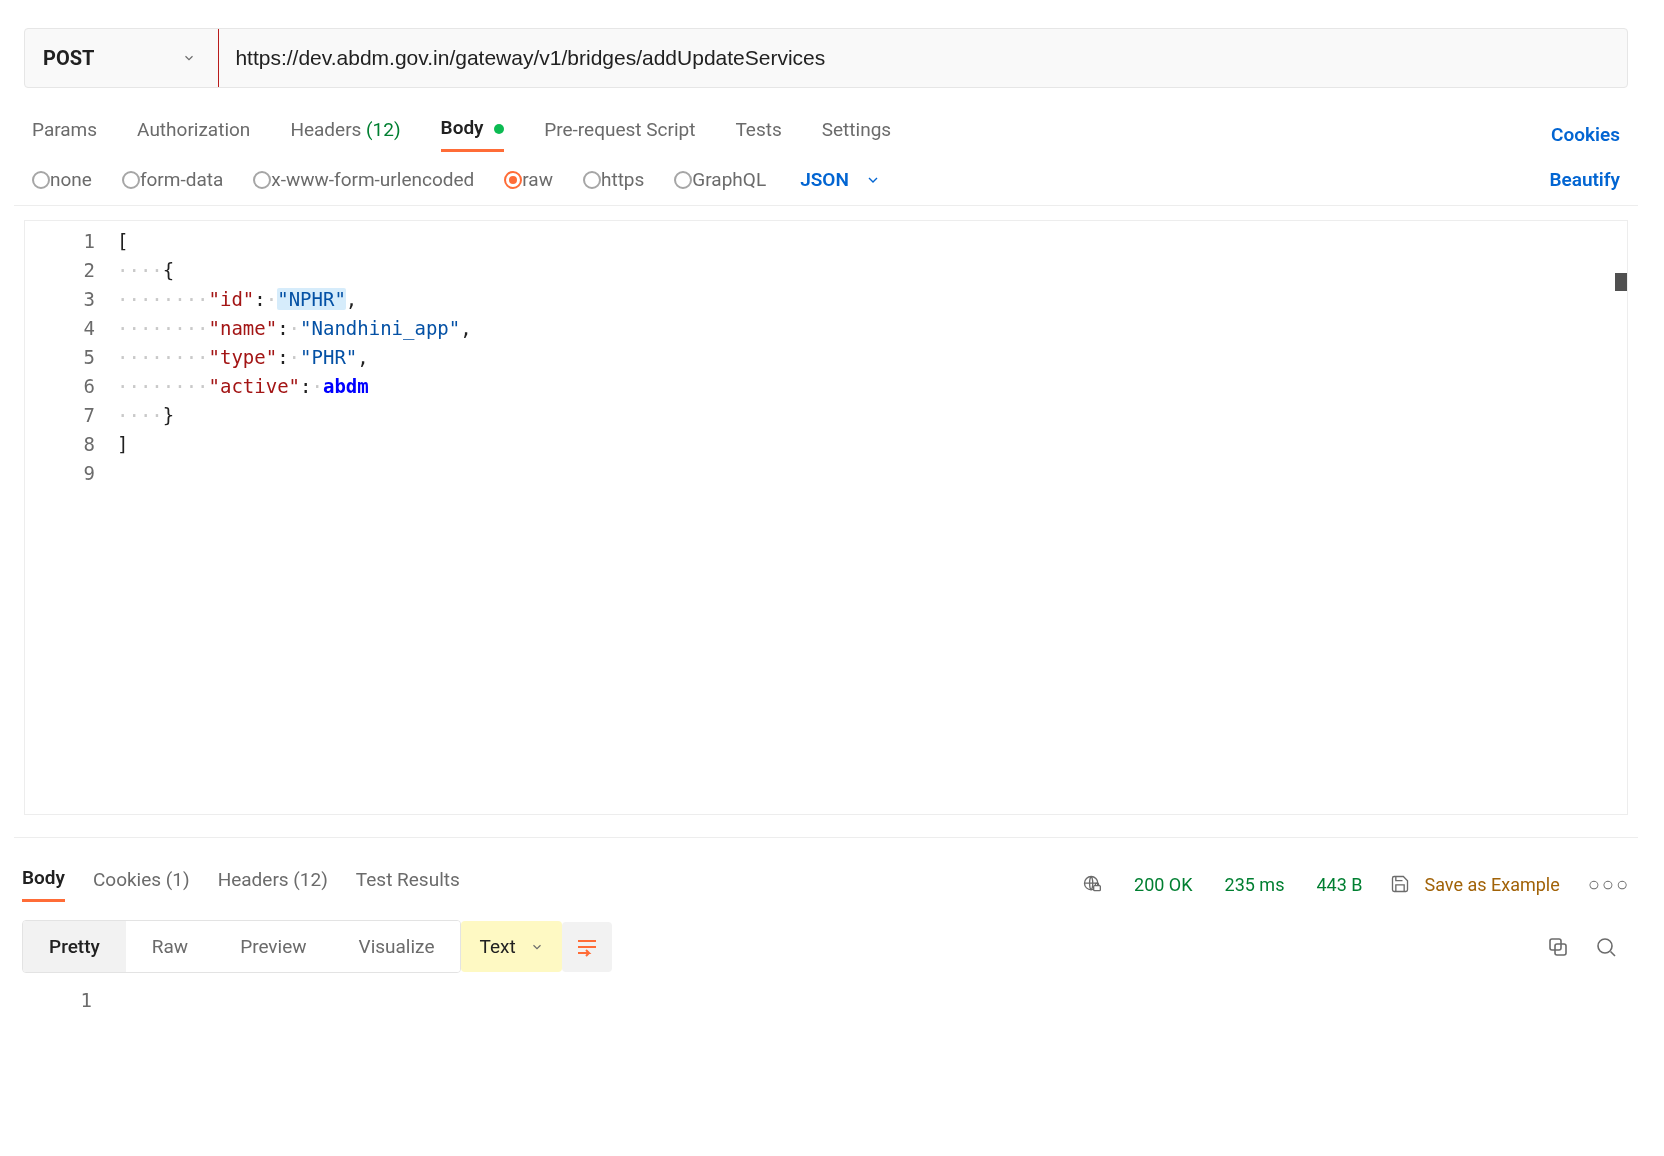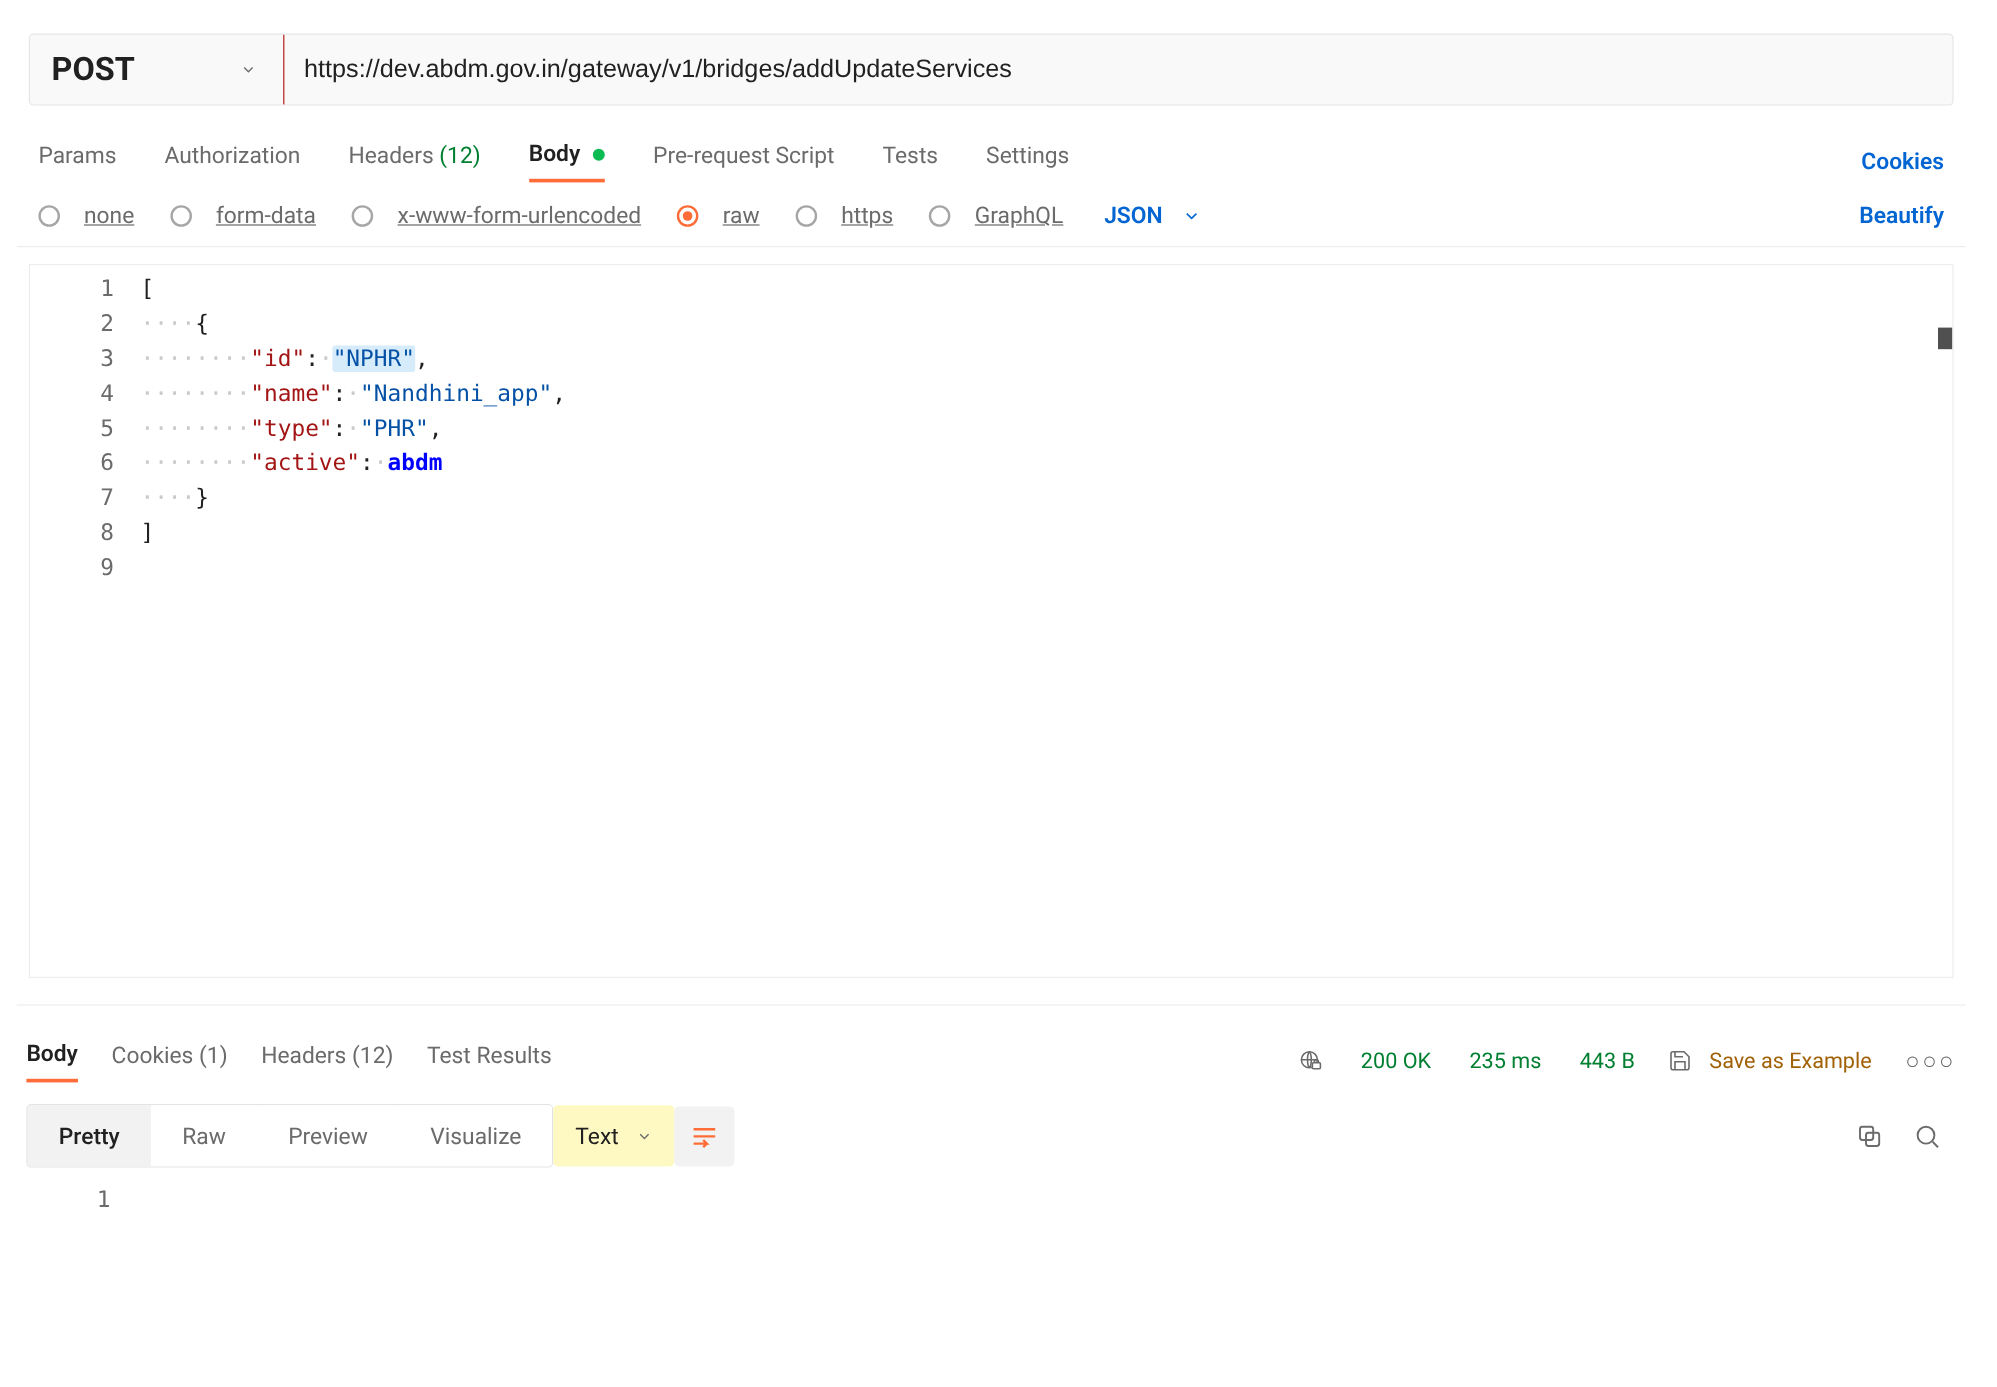--- a/index.html
+++ b/index.html
@@ -31,21 +31,21 @@
   }
   .method-select {
     display: flex;
     align-items: center;
     padding: 0 22px 0 18px;
     gap: 88px;
     cursor: pointer;
   }
   .method-select .label {
     font-weight: 700;
-    font-size: 27px;
+    font-size: 20px;
     color: #212121;
   }
   .chevron-down {
     width: 14px; height: 14px;
     display:inline-block;
   }
   .chevron-down svg { width:100%; height:100%; }
   .url-input {
     flex: 1;
     border: none;
@@ -99,21 +99,21 @@
   
   .body-type-row {
     display:flex;
     align-items:center;
     gap: 30px;
     padding: 16px 18px 14px 18px;
     font-size: 19px;
     color:#6B6B6B;
     border-bottom: 1px solid #EDEDED;
   }
-  .radio-opt { display:flex; align-items:center; gap:20px; cursor:pointer;text-decoration:underline;}
+  .radio-opt { display:flex; align-items:center; gap:0; cursor:pointer;}
   .radio { width:18px;height:18px;border-radius:50%;border:2px solid #A6A6A6; display:inline-block; flex-shrink:0;}
   .radio.sel { border-color:#FF6C37; position:relative;}
   .radio.sel::after{content:"";position:absolute;inset:3px;border-radius:50%;background:#FF6C37;}
   .json-dd { color:#0265D2; font-weight:600; display:flex; align-items:center; gap:16px; cursor:pointer; margin-left:4px;}
   .json-dd svg{stroke:#0265D2;}
   .body-type-row .sp { flex:1; }
   .beautify { color:#0265D2; font-weight:600; cursor:pointer;}
 
   
   .editor-wrap {

